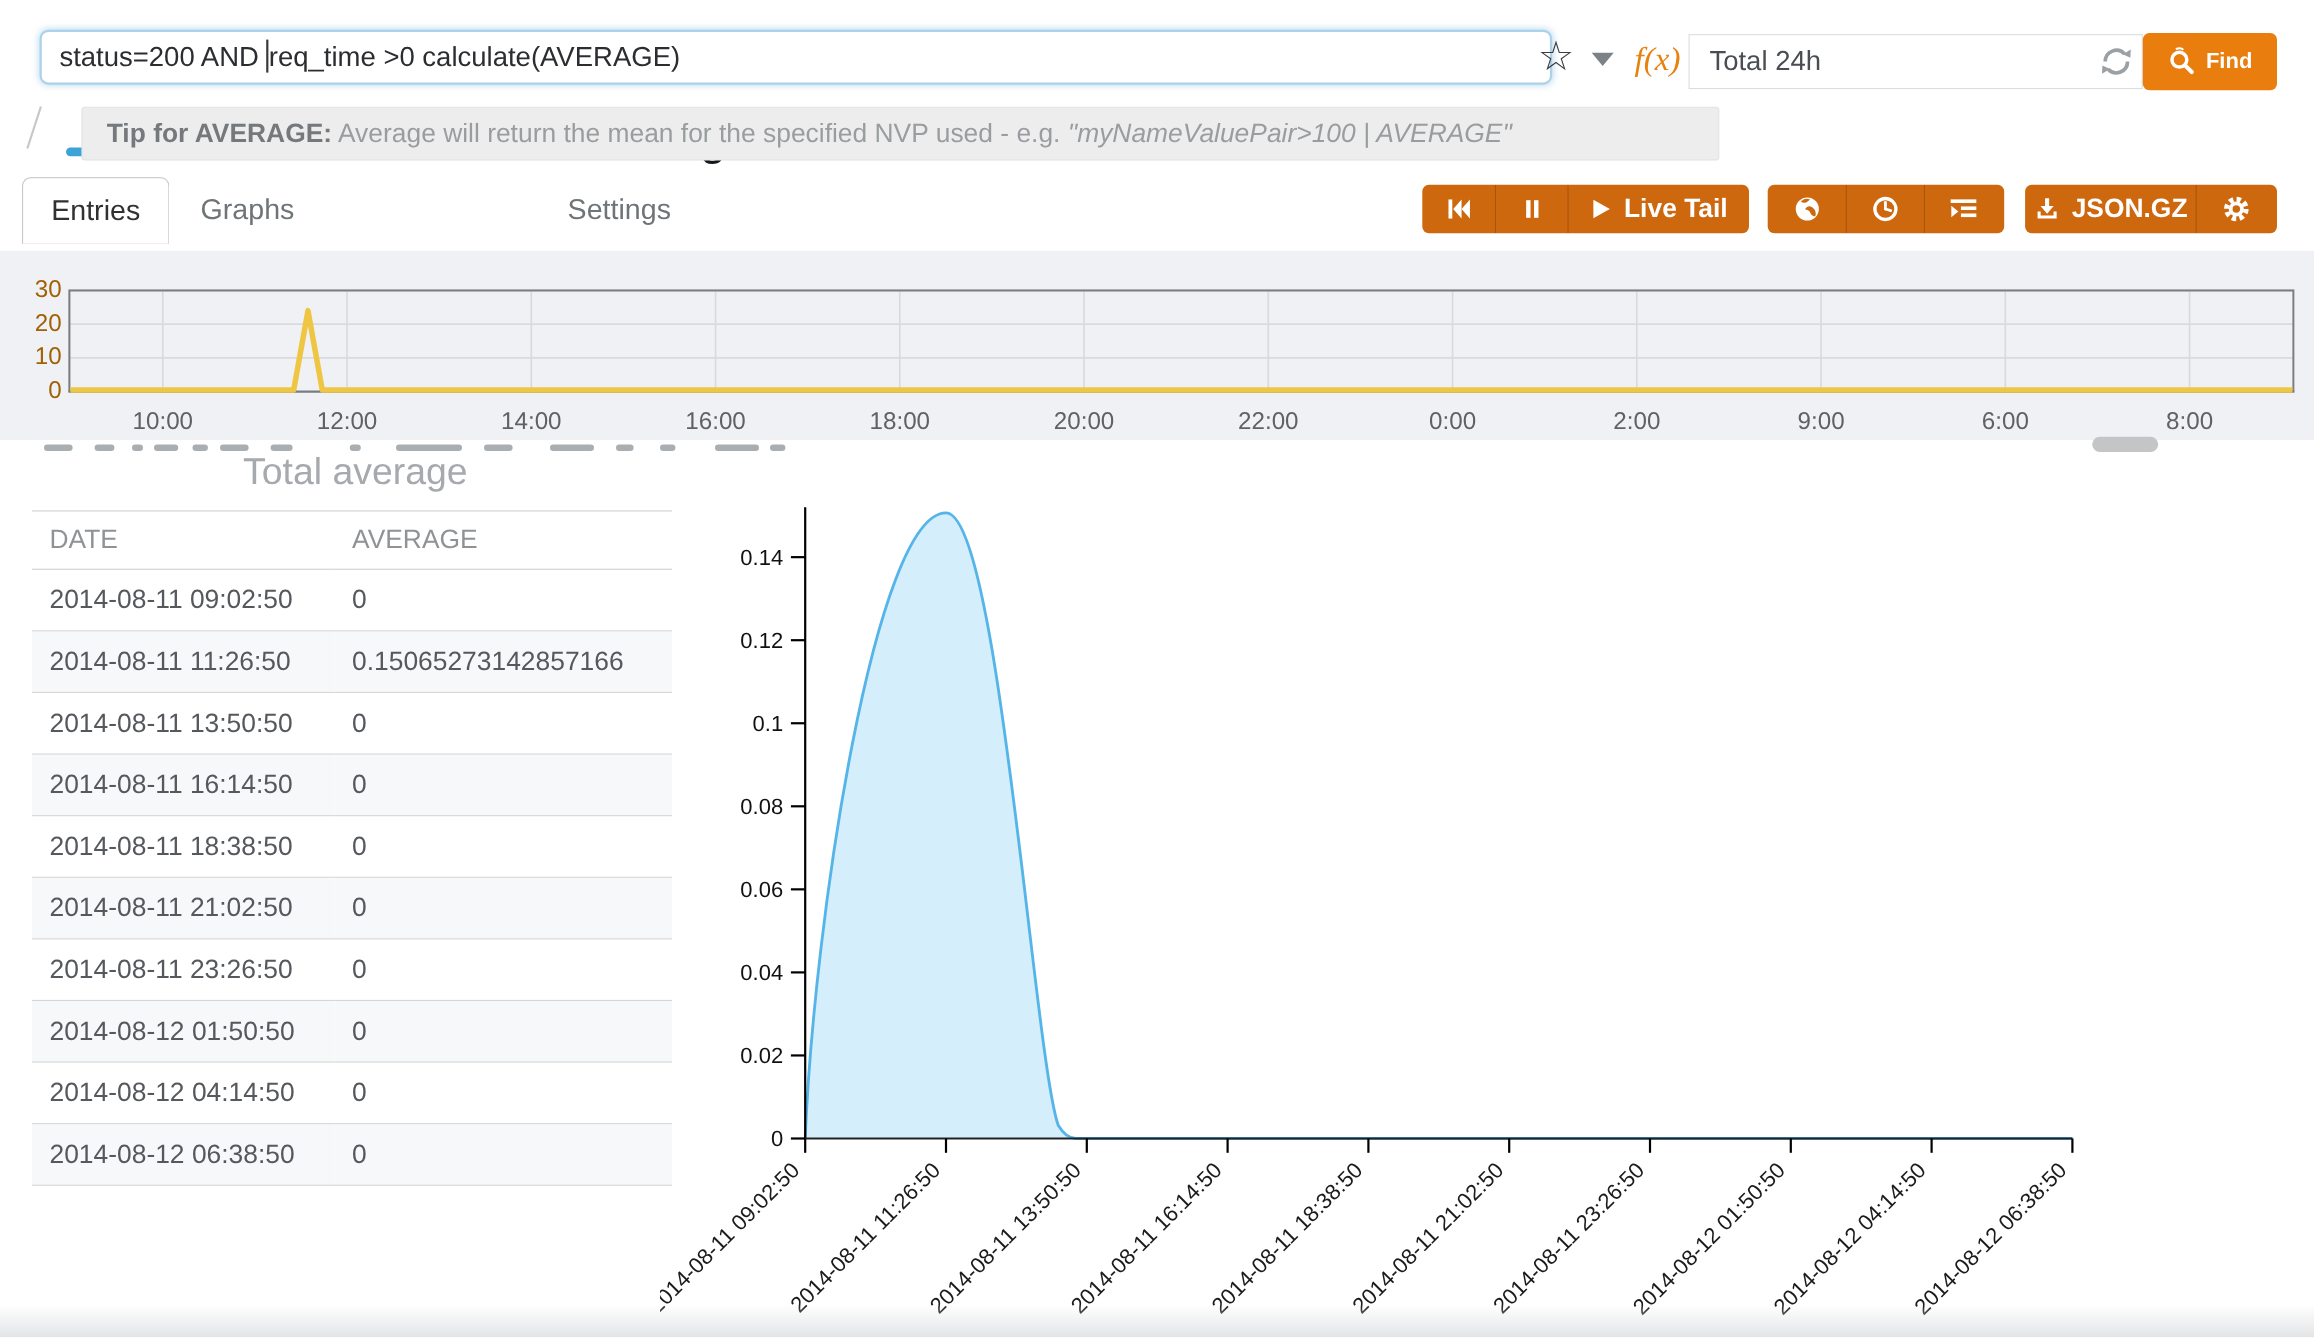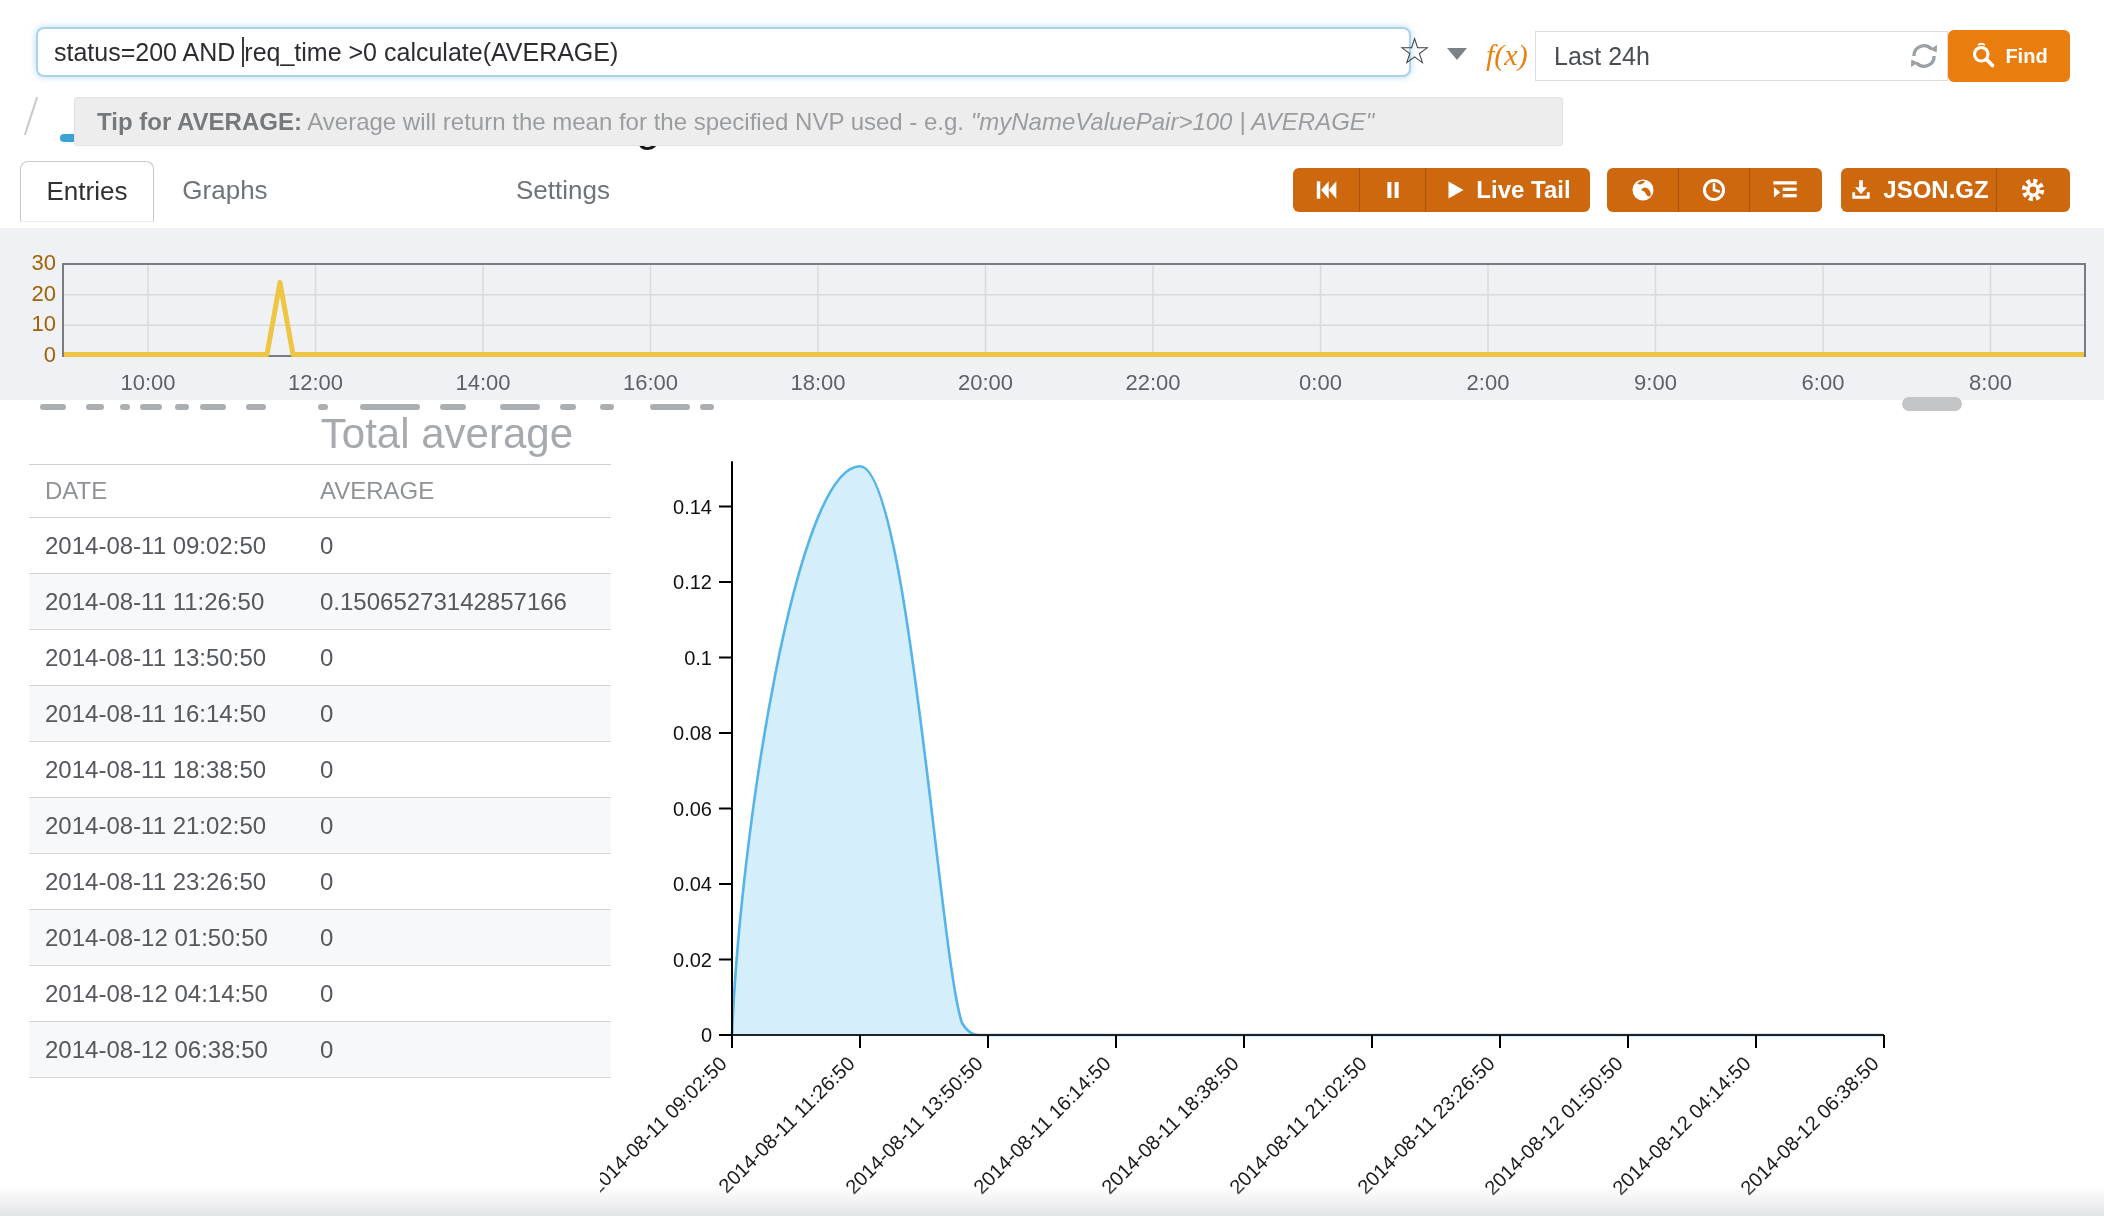--- a/index.html
+++ b/index.html
@@ -65,21 +65,21 @@
   #timeline{left:0;top:228px;width:2104px;height:172px;background:#f0f1f4;}
   .tl-ylabel{position:absolute;left:20px;width:36px;text-align:right;font-size:22px;
     color:#a16207;}
   .tl-xlabel{position:absolute;top:142px;width:120px;text-align:center;font-size:22px;
     color:#5e6266;}
   #timeline-plot{position:absolute;left:62px;top:35px;cursor:crosshair;}
   #timeline-handle{left:1902px;top:397px;width:60px;height:14px;border-radius:7px;
     background:#c3c5c7;cursor:pointer;z-index:3;}
 
   
-  #total-average{left:73px;top:410px;width:500px;text-align:right;font-size:42px;
+  #total-average{left:73px;top:410px;width:500px;text-align:center;font-size:34px;
     color:#a6a9ad;}
   #avg-table{left:29px;top:464px;width:582px;border-collapse:collapse;position:absolute;
     font-size:24px;color:#55585c;}
   #avg-table th{font-weight:normal;color:#8f9396;text-align:left;height:50px;
     border-top:1px solid #cfcfcf;border-bottom:1px solid #cfcfcf;padding-left:16px;}
   #avg-table td{height:53px;padding-left:16px;border-top:1px solid #d6d6d6;}
   #avg-table tbody tr:first-child td{border-top:none;}
   #avg-table tbody tr:nth-child(even){background:#f7f8f9;}
   #avg-table tbody tr:last-child{border-bottom:1px solid #d6d6d6;}
   #avg-table col.c1{width:275px;}
@@ -96,21 +96,21 @@
 <body>
 
 <div id="app">
 
   <div id="search-box" class="abs">
     <span>status=200 AND </span><span class="text-caret"></span><span>req_time &gt;0 calculate(AVERAGE)</span>
   </div>
   <div id="star-btn" class="abs">☆</div>
   <div id="query-dropdown" class="abs"></div>
   <div id="fx-btn" class="abs">f(x)</div>
-  <div id="time-range" class="abs">Last 24h</div>
+  <div id="time-range" class="abs">Total 24h</div>
   <div id="refresh-btn" class="abs">
     <svg class="icon-svg" width="32" height="32" viewBox="0 0 24 24">
       <path d="M19.6 12a7.6 7.6 0 0 1-13.2 5.2" fill="none" stroke="#9aa0a4" stroke-width="2.5"></path>
       <path d="M4.4 12a7.6 7.6 0 0 1 13.2-5.2" fill="none" stroke="#9aa0a4" stroke-width="2.5"></path>
       <path d="M21.8 3.8 L21.5 9.4 L16.4 7z" fill="#9aa0a4"></path>
       <path d="M2.2 20.2 L2.5 14.6 L7.6 17z" fill="#9aa0a4"></path>
     </svg>
   </div>
   <div id="find-btn" class="abs">
     <svg class="icon-svg" width="27" height="27" viewBox="0 0 24 24">

